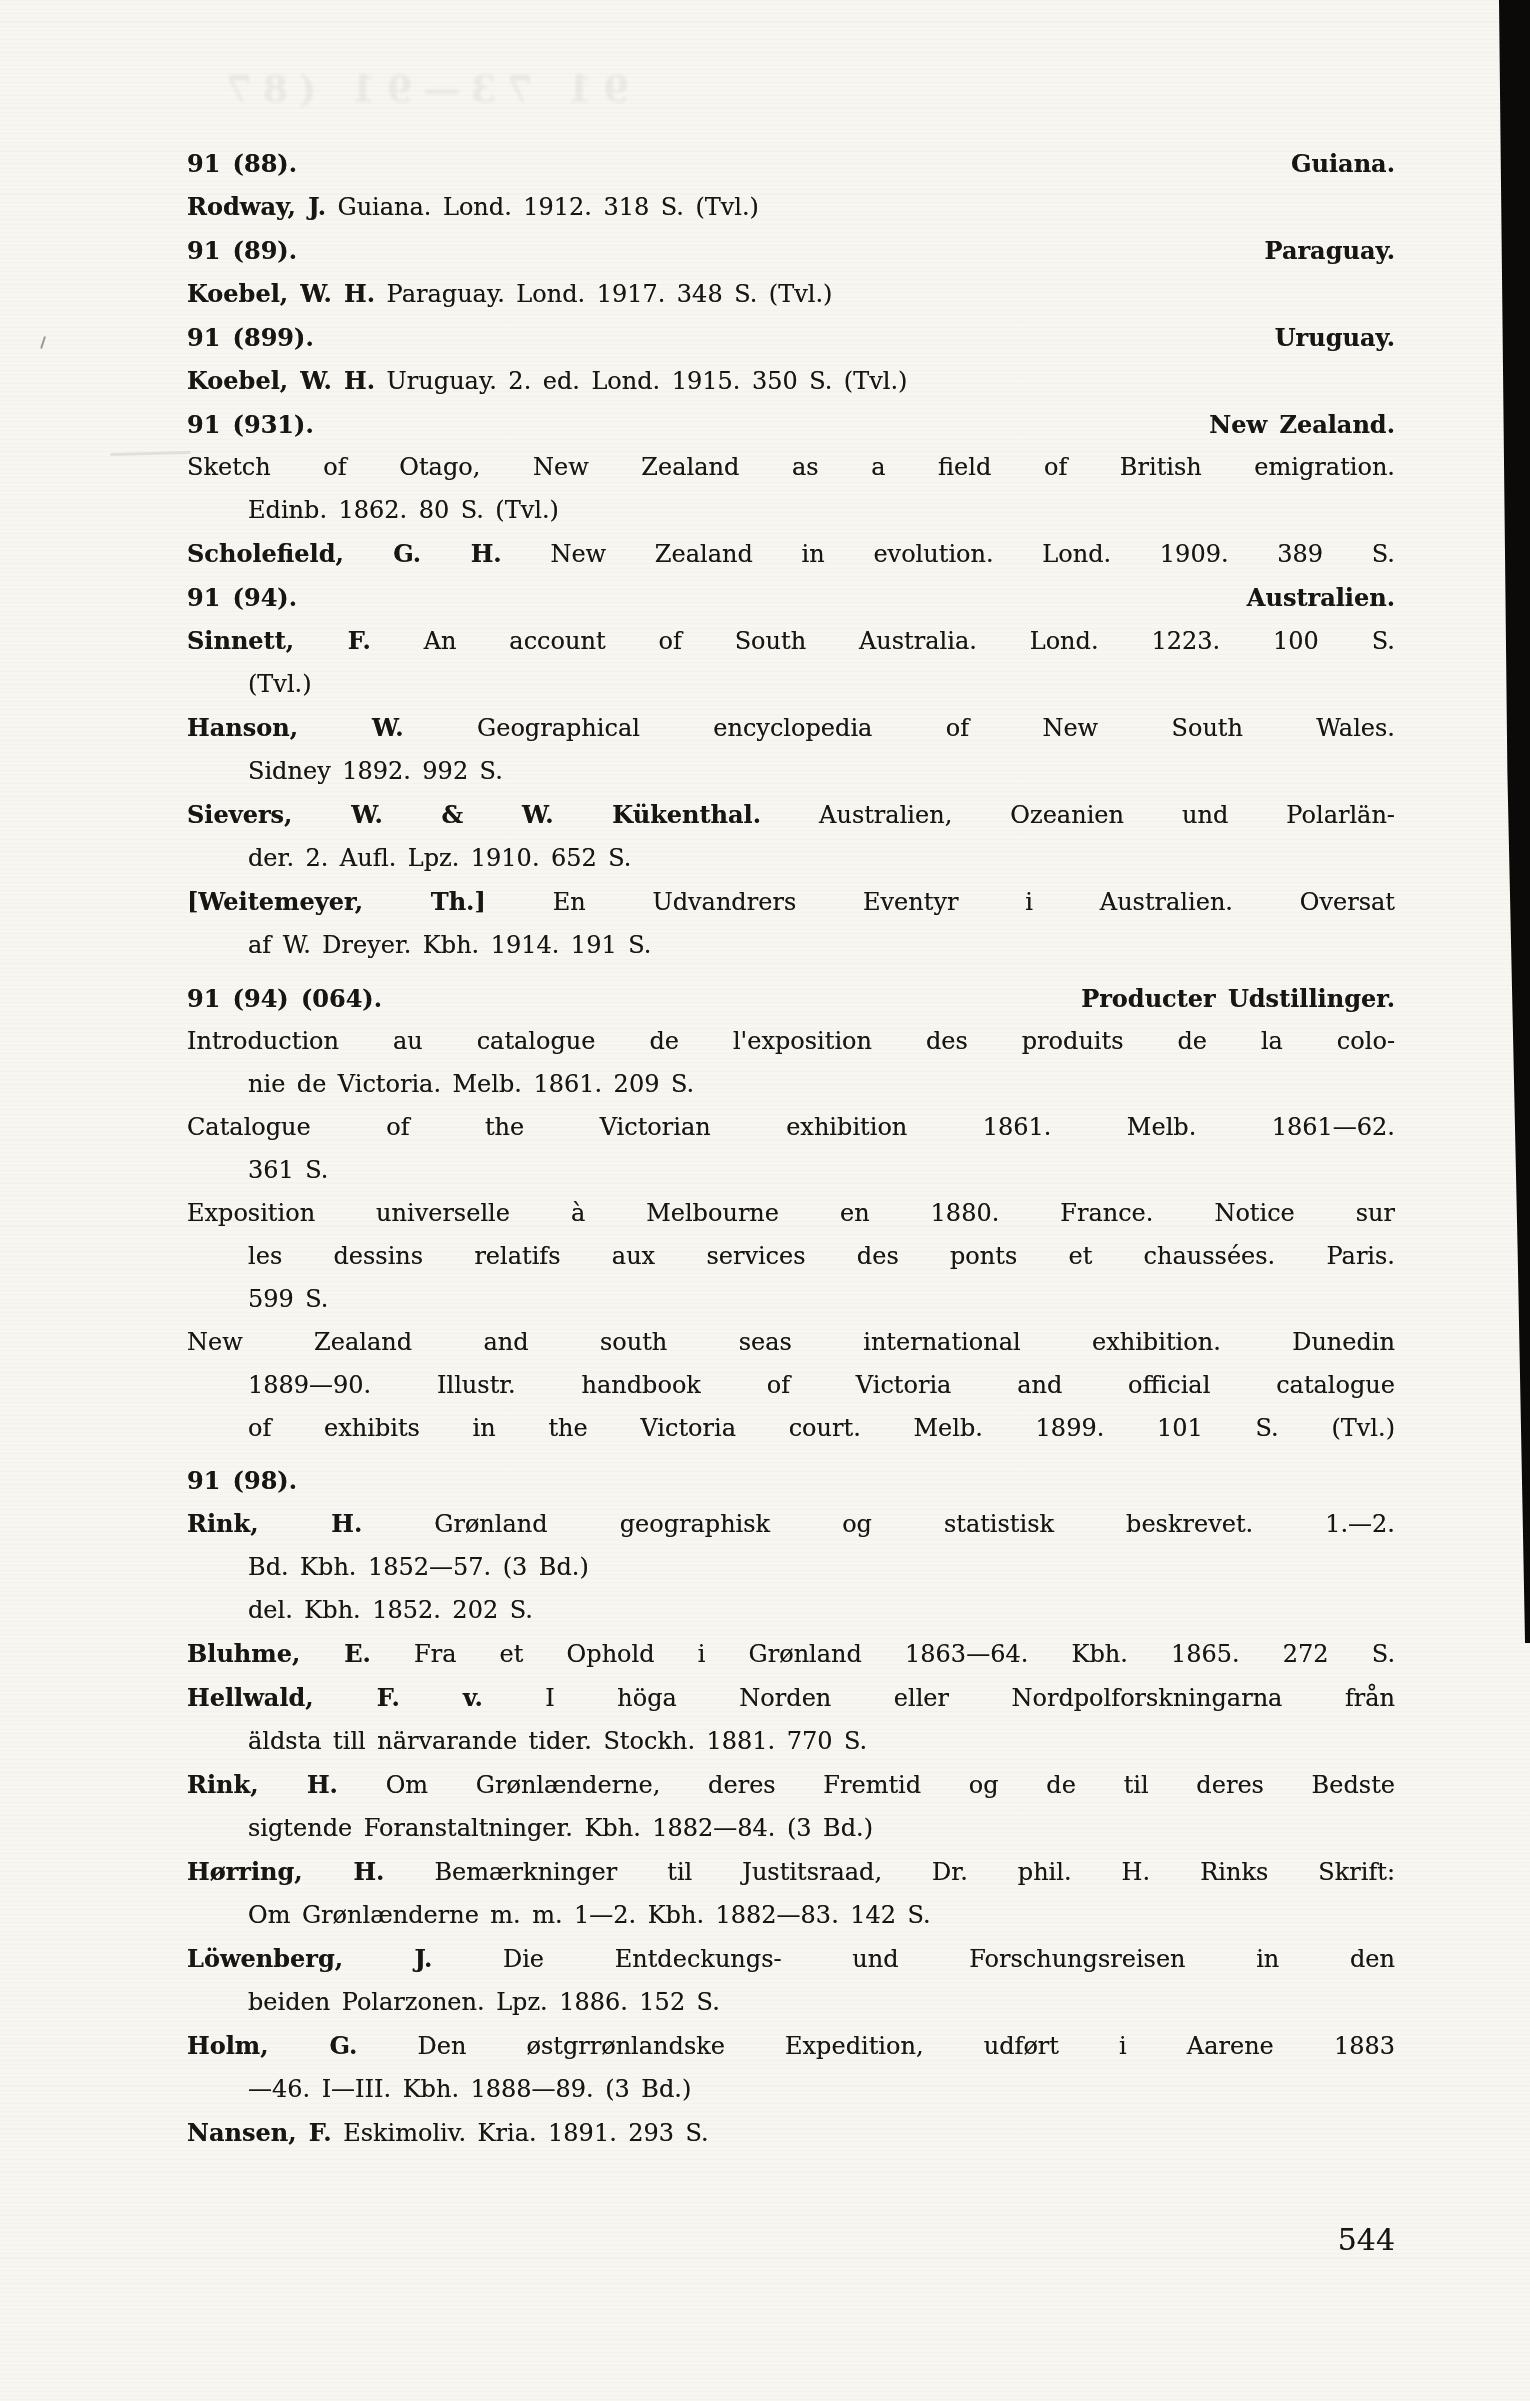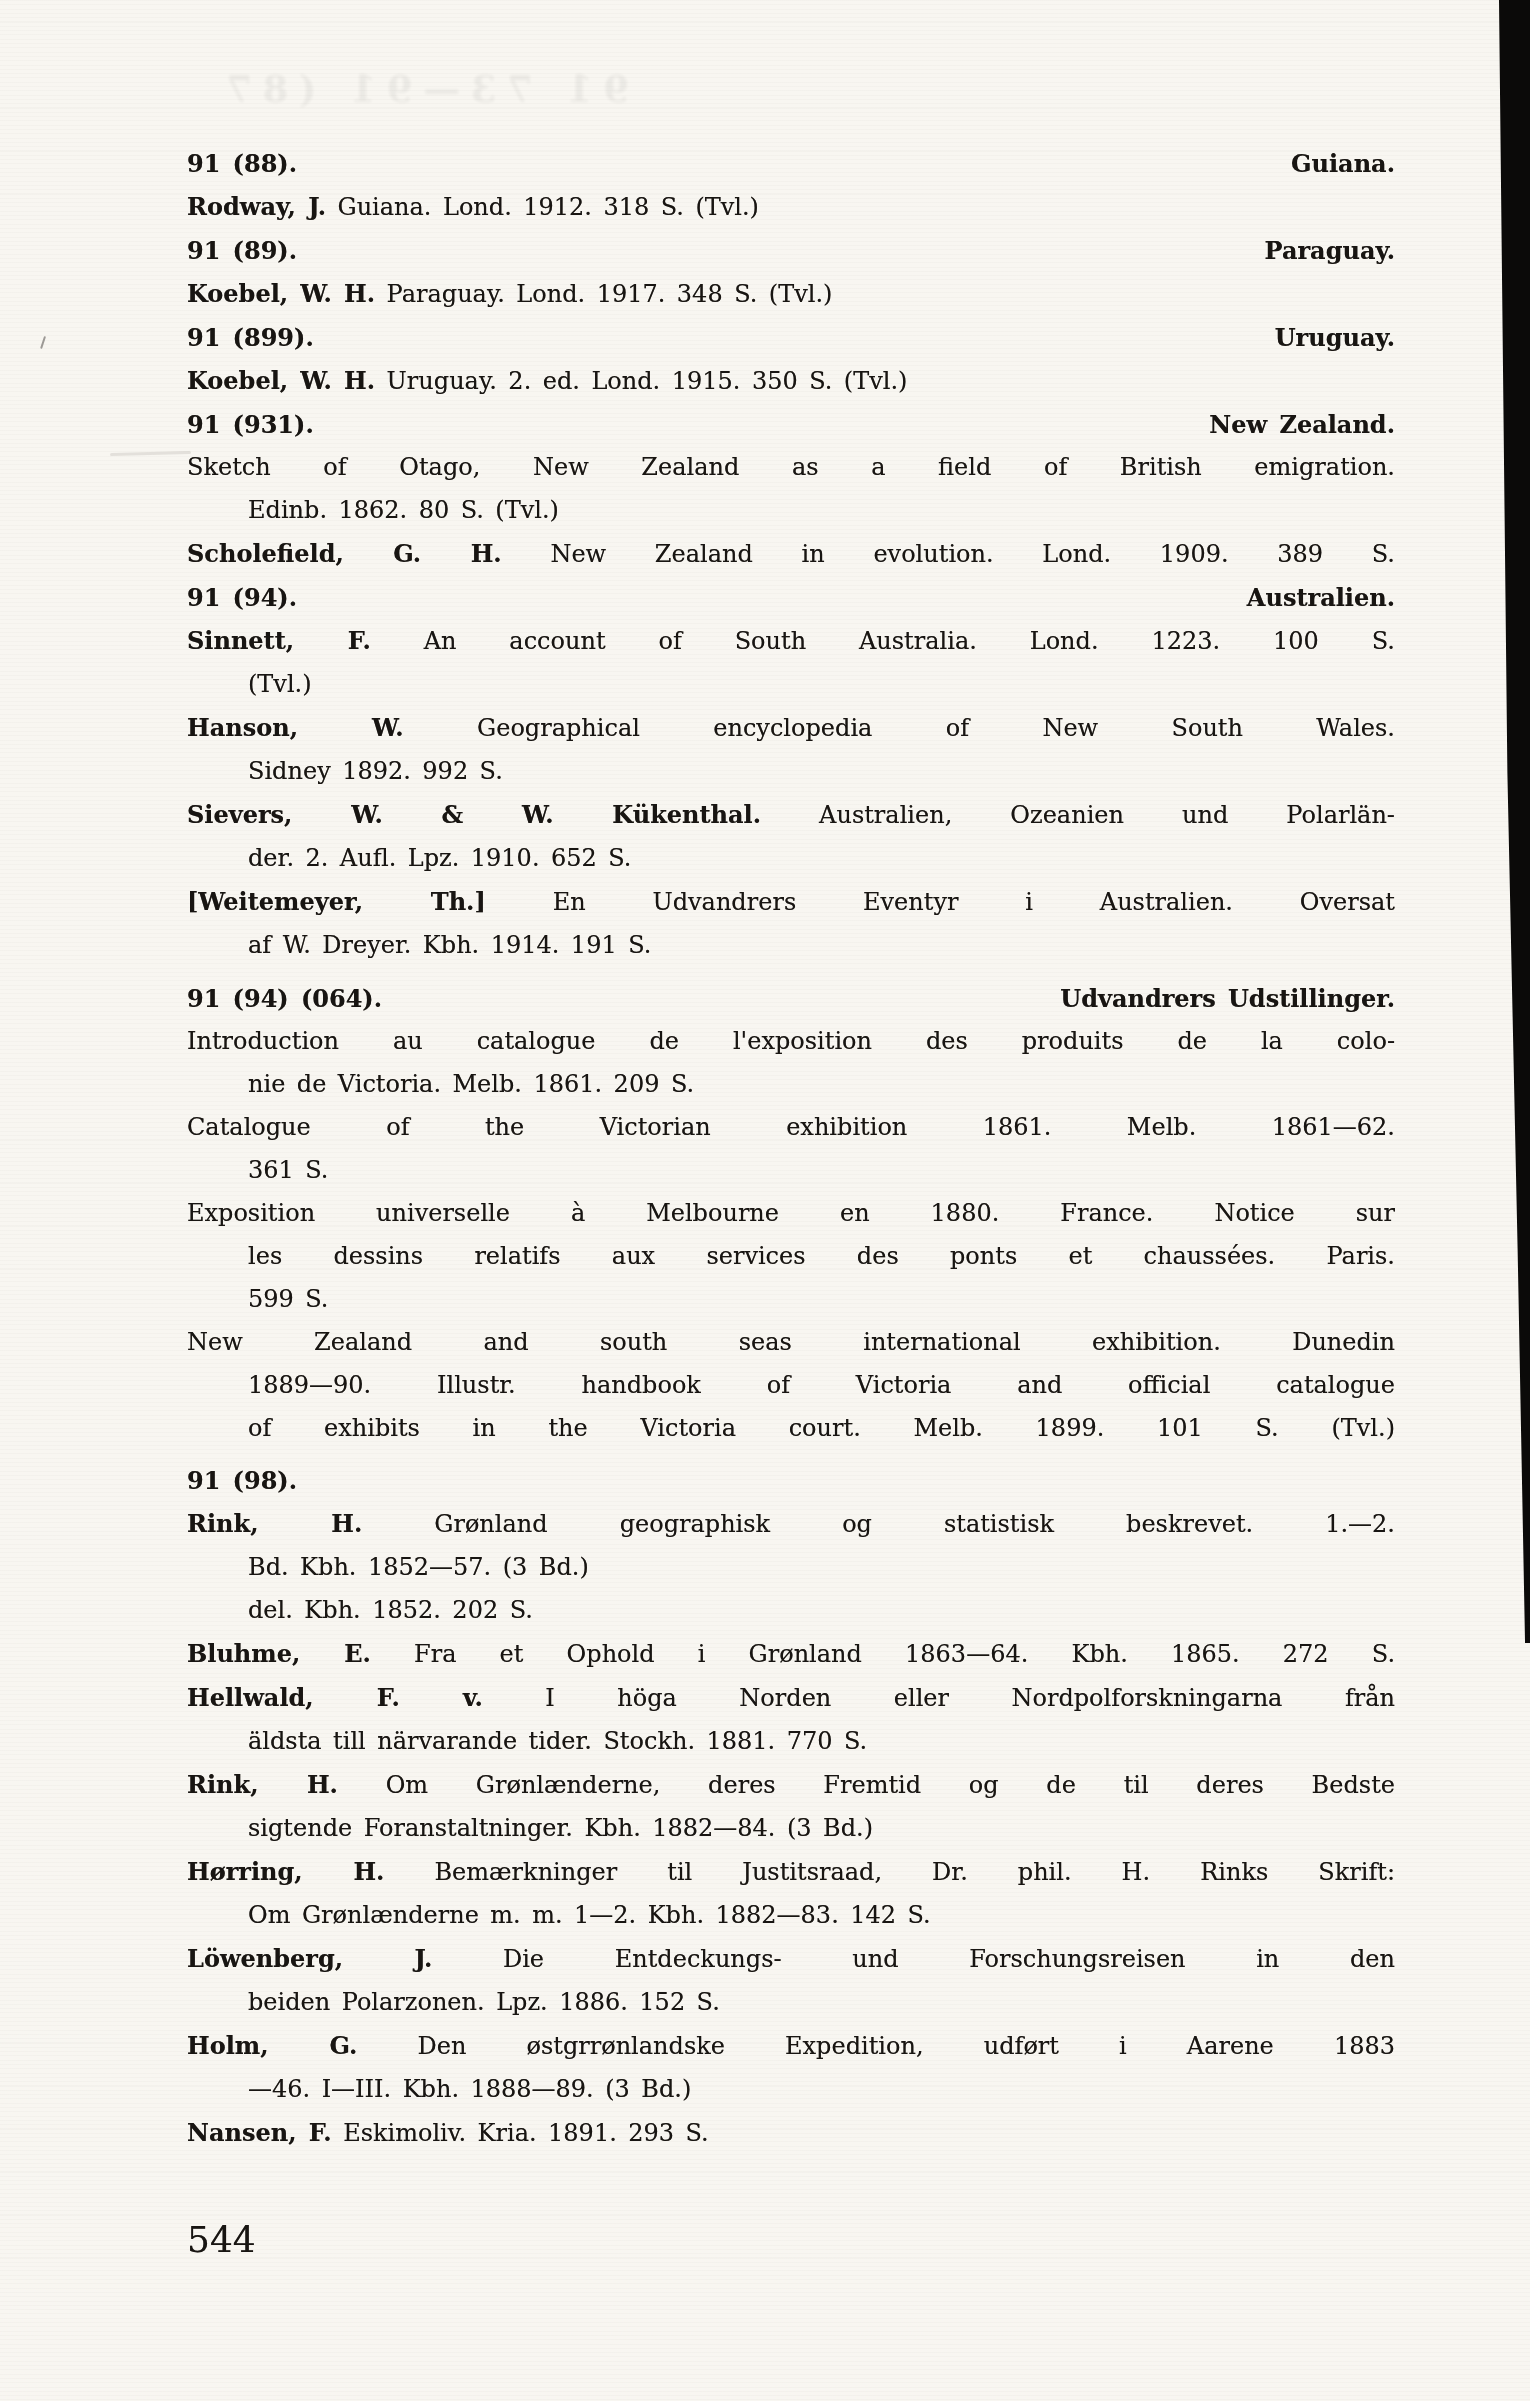--- a/index.html
+++ b/index.html
@@ -40,22 +40,22 @@
     text-shadow: 0 0 0.5px rgba(20,15,10,0.55);
   }
   .b { font-weight: bold; }
   .header { display: flex; justify-content: space-between; font-weight: bold; }
   .indent { padding-left: 61px; }
   .just { text-align: justify; text-align-last: justify; }
   .gap { margin-top: 9.6px; }
 
   .footer {
     margin-top: 63px;
-    text-align: left;
-    font-size: 36px;
+    text-align: right;
+    font-size: 30px;
     line-height: 43px;
     text-shadow: 0 0 0.5px rgba(20,15,10,0.5);
   }
 
   
   .ghost {
     position: absolute;
     left: 158px;
     top: 67px;
     width: 471px;
@@ -143,21 +143,21 @@
       <div class="line entry just"><span class="b">Sinnett, F.</span><span> An account of South Australia. Lond. 1223. 100 S.</span></div>
       <div class="line entry indent"><span>(Tvl.)</span></div>
       <div class="line entry just"><span class="b">Hanson, W.</span><span> Geographical encyclopedia of New South Wales.</span></div>
       <div class="line entry indent"><span>Sidney 1892. 992 S.</span></div>
       <div class="line entry just"><span class="b">Sievers, W. &amp; W. Kükenthal.</span><span> Australien, Ozeanien und Polarlän-</span></div>
       <div class="line entry indent"><span>der. 2. Aufl. Lpz. 1910. 652 S.</span></div>
       <div class="line entry just"><span class="b">[Weitemeyer, Th.]</span><span> En Udvandrers Eventyr i Australien. Oversat</span></div>
       <div class="line entry indent"><span>af W. Dreyer. Kbh. 1914. 191 S.</span></div>
       <div class="line header gap">
         <span class="b">91 (94) (064).</span>
-        <span class="b">Udvandrers Udstillinger.</span>
+        <span class="b">Producter Udstillinger.</span>
       </div>
       <div class="line entry just"><span>Introduction au catalogue de l'exposition des produits de la colo-</span></div>
       <div class="line entry indent"><span>nie de Victoria. Melb. 1861. 209 S.</span></div>
       <div class="line entry just"><span>Catalogue of the Victorian exhibition 1861. Melb. 1861—62.</span></div>
       <div class="line entry indent"><span>361 S.</span></div>
       <div class="line entry just"><span>Exposition universelle à Melbourne en 1880. France. Notice sur</span></div>
       <div class="line entry indent just"><span>les dessins relatifs aux services des ponts et chaussées. Paris.</span></div>
       <div class="line entry indent"><span>599 S.</span></div>
       <div class="line entry just"><span>New Zealand and south seas international exhibition. Dunedin</span></div>
       <div class="line entry indent just"><span>1889—90. Illustr. handbook of Victoria and official catalogue</span></div>

